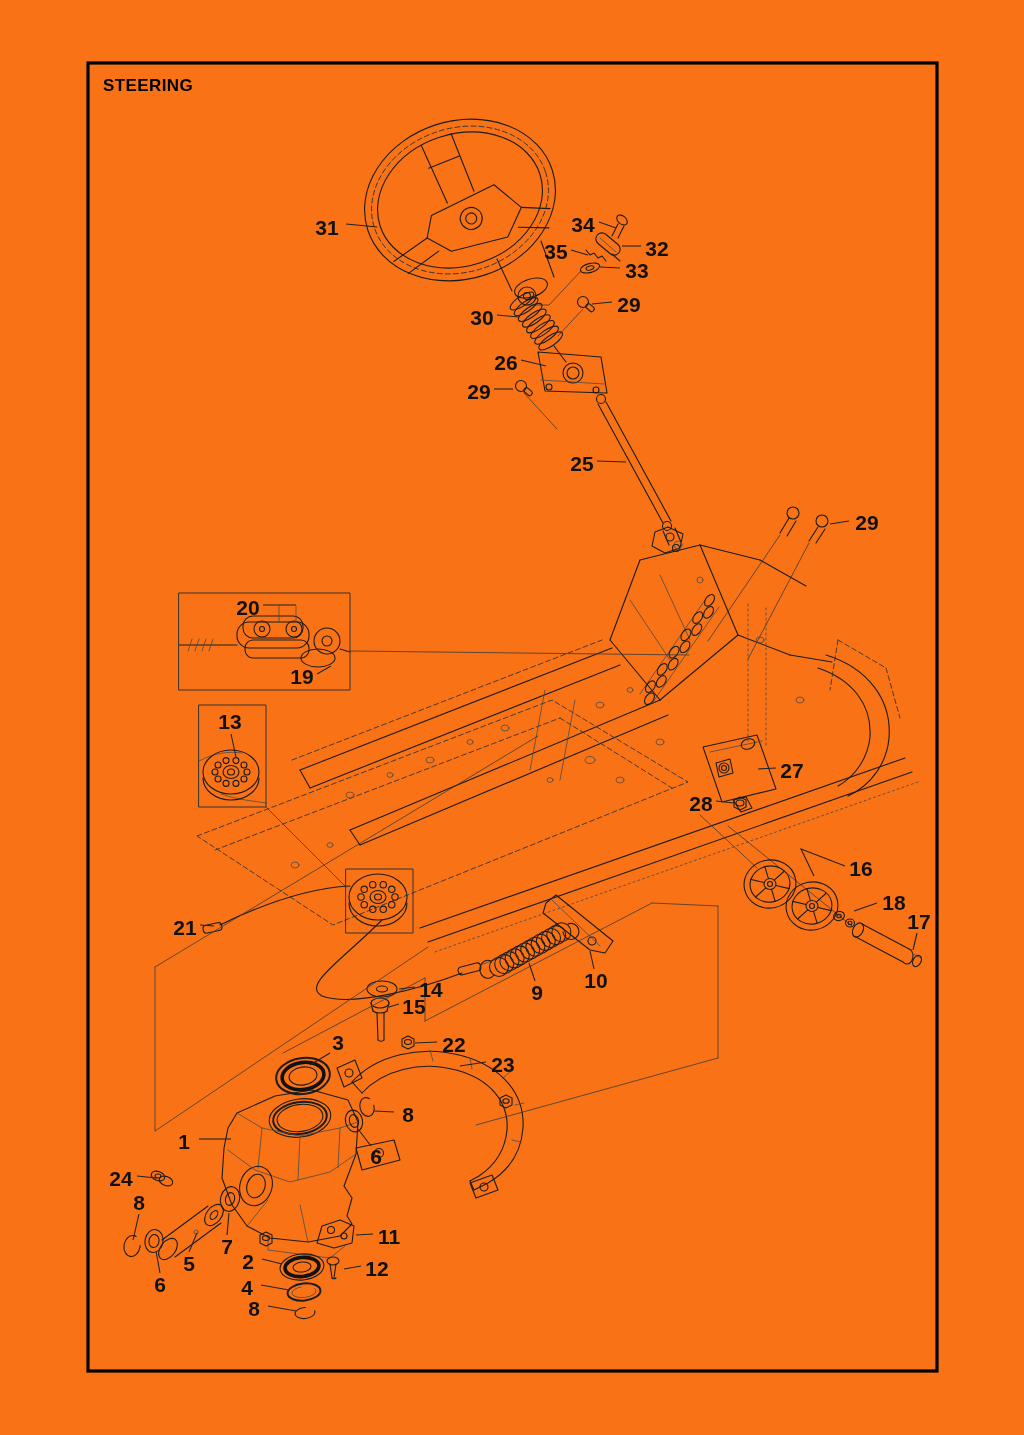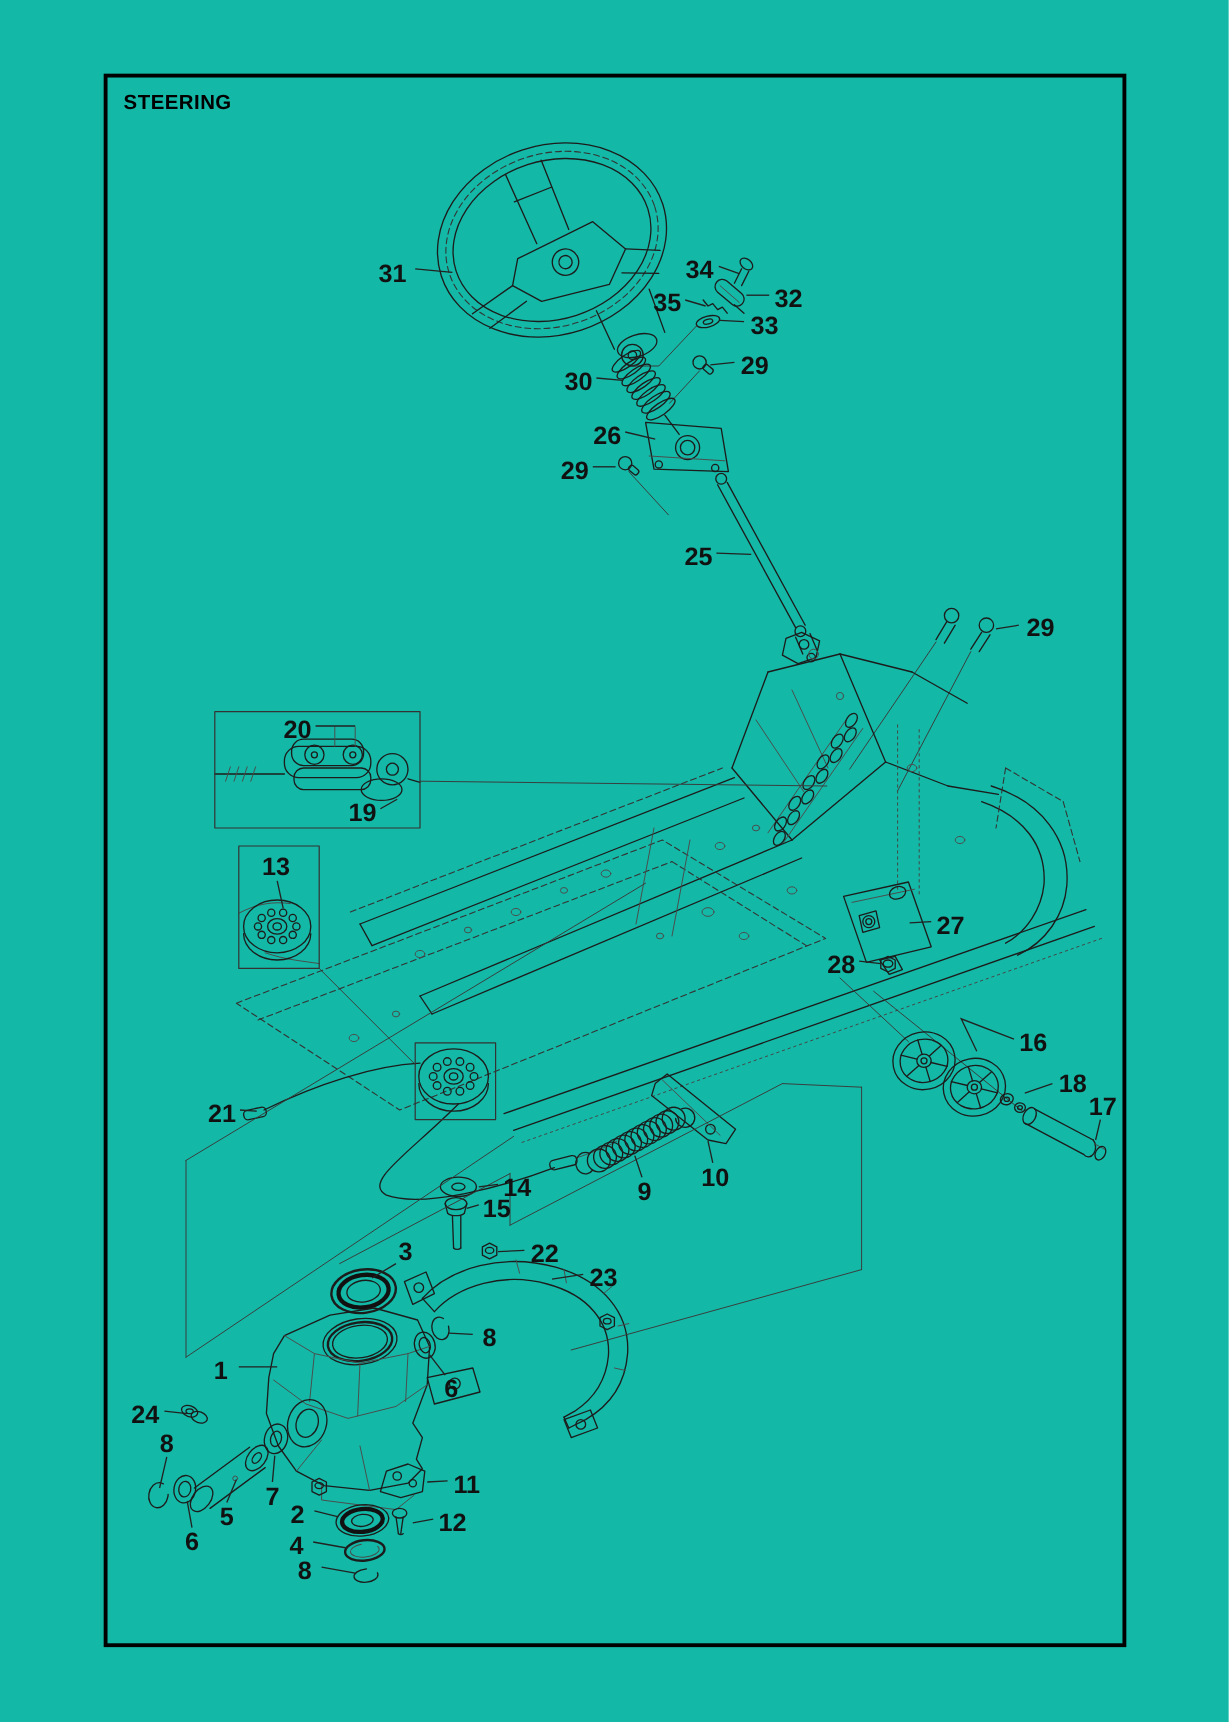--- a/index.html
+++ b/index.html
@@ -1,16 +1,16 @@
 <!DOCTYPE html>
 <html><head>
 <meta charset="utf-8">
 <style>
   html,body{margin:0;padding:0;background:#fff;}
-  .page{position:relative;width:1024px;height:1435px;background:#14b8a6;
+  .page{position:relative;width:1024px;height:1435px;background:#f97316;
         font-family:"Liberation Sans", sans-serif;}
   svg{position:absolute;left:0;top:0;}
   #art *, #insets rect{fill:none;stroke:#1c1c1c;stroke-width:1.1;
         stroke-linecap:round;stroke-linejoin:round;}
   #art .thin{stroke-width:.8;stroke:#4a4a4a;}
   #art .dash{stroke-dasharray:5 3;stroke-width:.9;stroke:#333;}
   #art .dot{stroke-dasharray:2 3;stroke-width:.8;stroke:#444;}
   #art .proj{stroke-width:.8;stroke:#3a3a3a;}
   #art .thick{stroke-width:2;}
   #art .dark{stroke-width:3.6;stroke:#111;}

